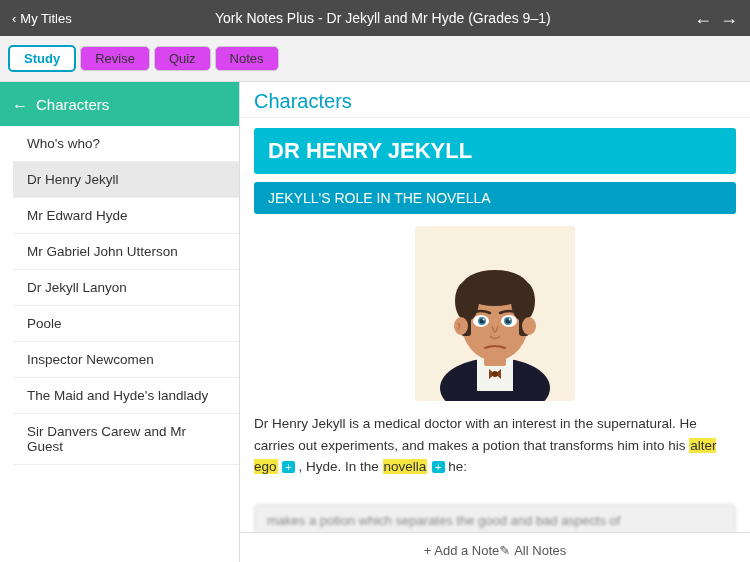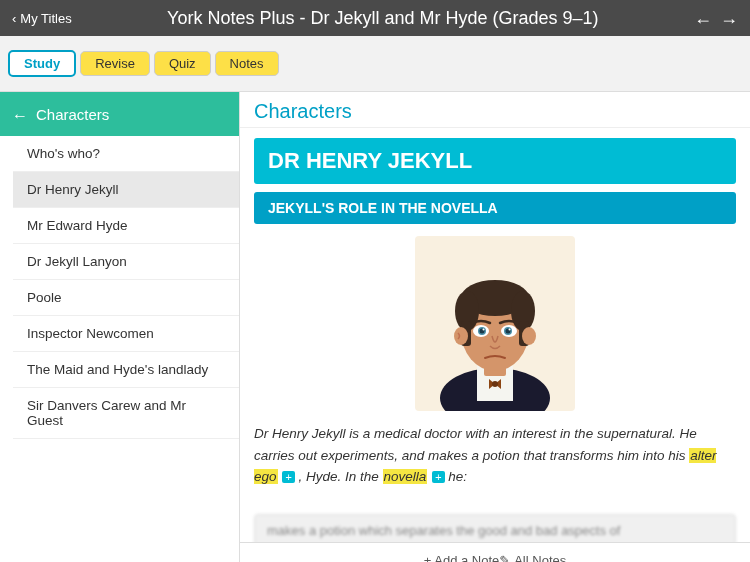--- a/index.html
+++ b/index.html
@@ -9,41 +9,41 @@
     .top-bar {
       background: #4a4a4a;
       color: #fff;
       display: flex;
       align-items: center;
       justify-content: space-between;
       padding: 0 12px;
       height: 36px;
     }
     .top-bar-left { display: flex; align-items: center; gap: 4px; font-size: 13px; }
-    .top-bar-title { font-size: 18px; font-weight: 500; }
+    .top-bar-title { font-size: 14px; font-weight: 500; }
     .top-bar-nav { display: flex; gap: 8px; }
     .nav-arrow { color: #fff; font-size: 18px; cursor: pointer; }
 
     
     .tab-bar {
       background: #f2f2f2;
       display: flex;
       align-items: center;
       padding: 6px 8px;
       border-bottom: 1px solid #ddd;
-      height: 56px;
+      height: 46px;
       gap: 4px;
     }
     .tab {
       padding: 4px 14px;
       border-radius: 5px;
       font-size: 13px;
       cursor: pointer;
       border: 1px solid #ccc;
-      background: #fde047;
+      background: #d946ef;
       color: #333;
     }
     .tab.active {
       background: #fff;
       border: 2px solid #00a0c6;
       color: #00a0c6;
       font-weight: 600;
     }
 
     
@@ -123,21 +123,21 @@
       font-weight: 700;
       border-radius: 3px;
       margin-bottom: 8px;
     }
 
     .section-banner {
       background: #00a0c6;
       color: #fff;
       padding: 8px 14px;
       font-size: 14px;
-      font-weight: 700;
+      font-weight: 400;
       border-radius: 3px;
       margin-bottom: 12px;
     }
 
     .character-image-area {
       display: flex;
       justify-content: center;
       margin-bottom: 12px;
     }
 
@@ -151,21 +151,20 @@
     .portrait-svg {
       width: 160px;
       height: 175px;
     }
 
     .description-text {
       font-size: 13.5px;
       line-height: 1.6;
       color: #333;
       margin-bottom: 26px;
-      font-style: italic;
     }
 
     .highlight-yellow {
       background: #f5e642;
       padding: 0 1px;
     }
     .highlight-blue {
       background: #00bcd4;
       color: #fff;
       padding: 0 3px;
@@ -241,20 +240,21 @@
 
   <div class="sidebar">
     <div class="sidebar-header">
       <span class="sidebar-back-arrow">←</span>
       <span>Characters</span>
     </div>
     <div class="sidebar-list">
       <div class="sidebar-item">Who's who?</div>
       <div class="sidebar-item active">Dr Henry Jekyll</div>
       <div class="sidebar-item">Mr Edward Hyde</div>
+      <div class="sidebar-item">Mr Gabriel John Utterson</div>
       <div class="sidebar-item">Dr Jekyll Lanyon</div>
       <div class="sidebar-item">Poole</div>
       <div class="sidebar-item">Inspector Newcomen</div>
       <div class="sidebar-item">The Maid and Hyde's landlady</div>
       <div class="sidebar-item">Sir Danvers Carew and Mr Guest</div>
     </div>
   </div>
 
   <div class="content">
     <div class="content-header">

